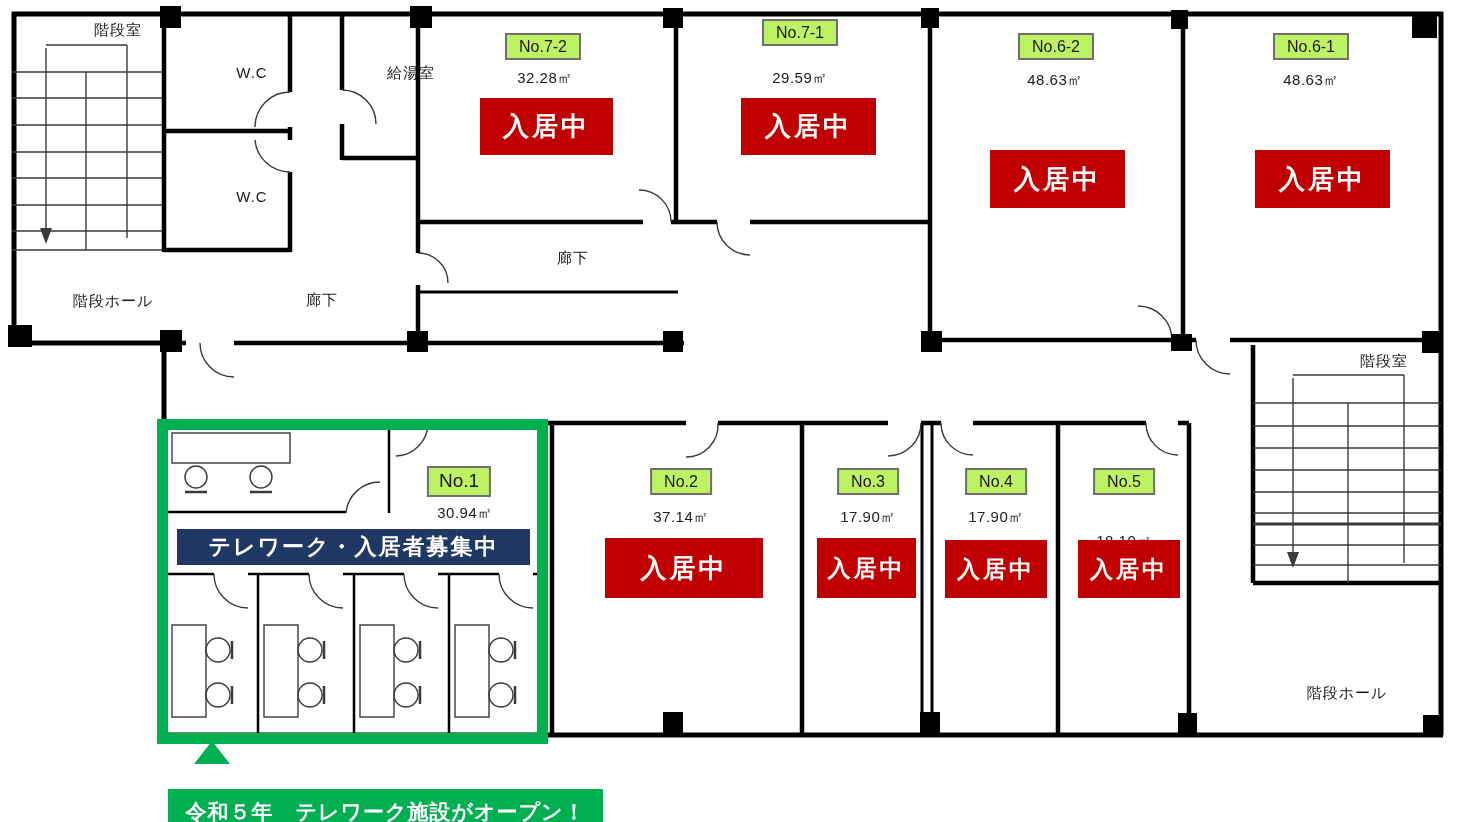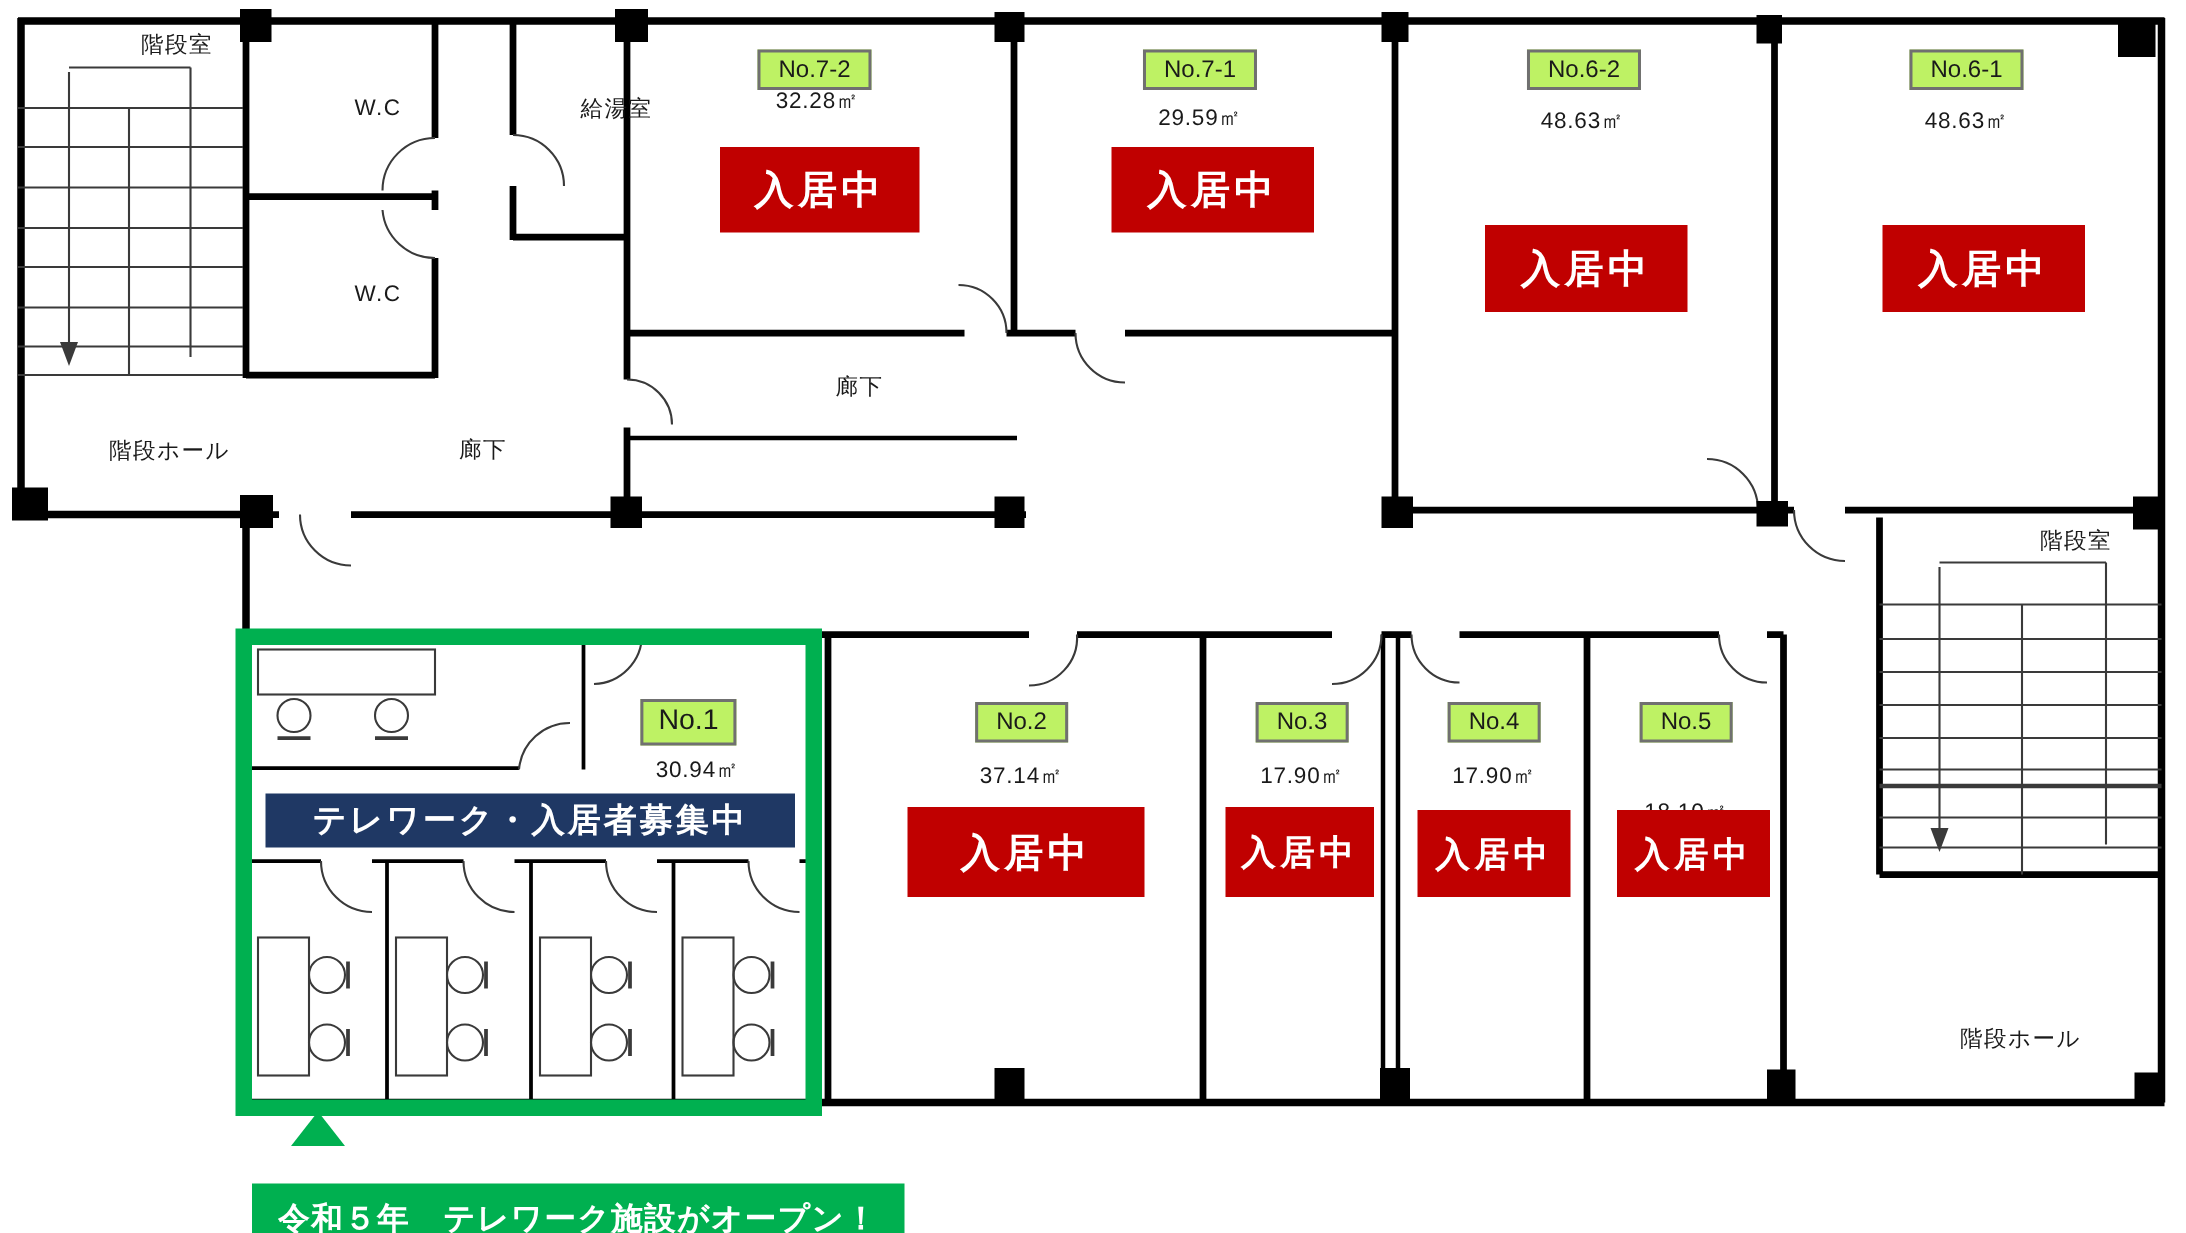--- a/index.html
+++ b/index.html
@@ -147,24 +147,24 @@
   <div class="lbl" style="left:228px;top:72px">W.C</div>
   <div class="lbl" style="left:228px;top:196px">W.C</div>
   <div class="lbl" style="left:387px;top:73px">給湯室</div>
   <div class="lbl" style="left:89px;top:301px">階段ホール</div>
   <div class="lbl" style="left:298px;top:300px">廊下</div>
   <div class="lbl" style="left:549px;top:258px">廊下</div>
   <div class="lbl" style="left:1360px;top:361px">階段室</div>
   <div class="lbl" style="left:1323px;top:693px">階段ホール</div>
 
   <div class="numtag" style="left:543px;top:33px">No.7-2</div>
-  <div class="areatxt" style="left:545px;top:58px">32.28㎡</div>
+  <div class="areatxt" style="left:545px;top:69px">32.28㎡</div>
   <div class="occ big" style="left:480px;top:98px;width:133px;height:57px">入居中</div>
 
-  <div class="numtag" style="left:800px;top:33px">No.7-1</div>
+  <div class="numtag" style="left:800px;top:19px">No.7-1</div>
   <div class="areatxt" style="left:800px;top:69px">29.59㎡</div>
   <div class="occ big" style="left:741px;top:98px;width:135px;height:57px">入居中</div>
 
   <div class="numtag" style="left:1056px;top:33px">No.6-2</div>
   <div class="areatxt" style="left:1055px;top:71px">48.63㎡</div>
   <div class="occ big" style="left:990px;top:150px;width:135px;height:58px">入居中</div>
 
   <div class="numtag" style="left:1311px;top:33px">No.6-1</div>
   <div class="areatxt" style="left:1311px;top:71px">48.63㎡</div>
   <div class="occ big" style="left:1255px;top:150px;width:135px;height:58px">入居中</div>

